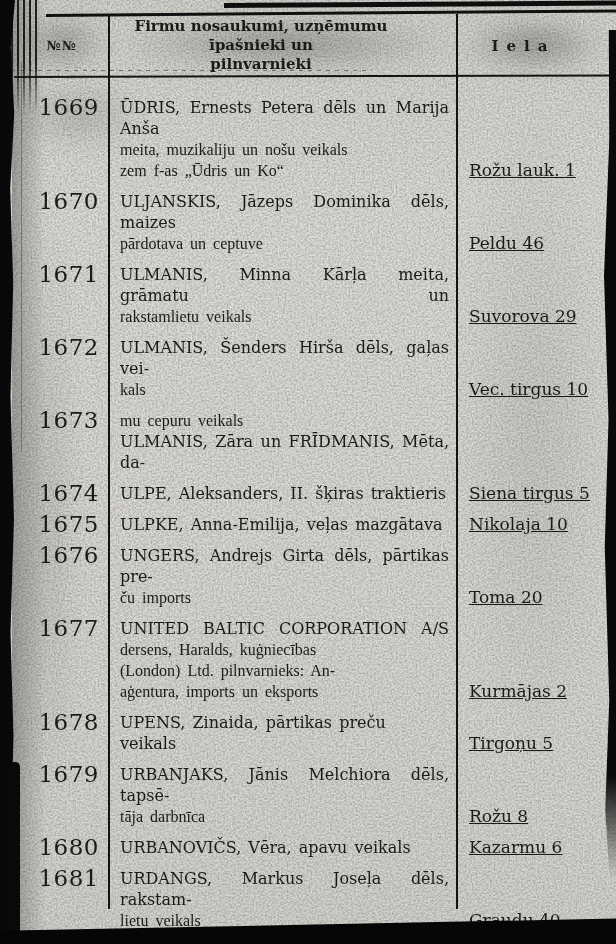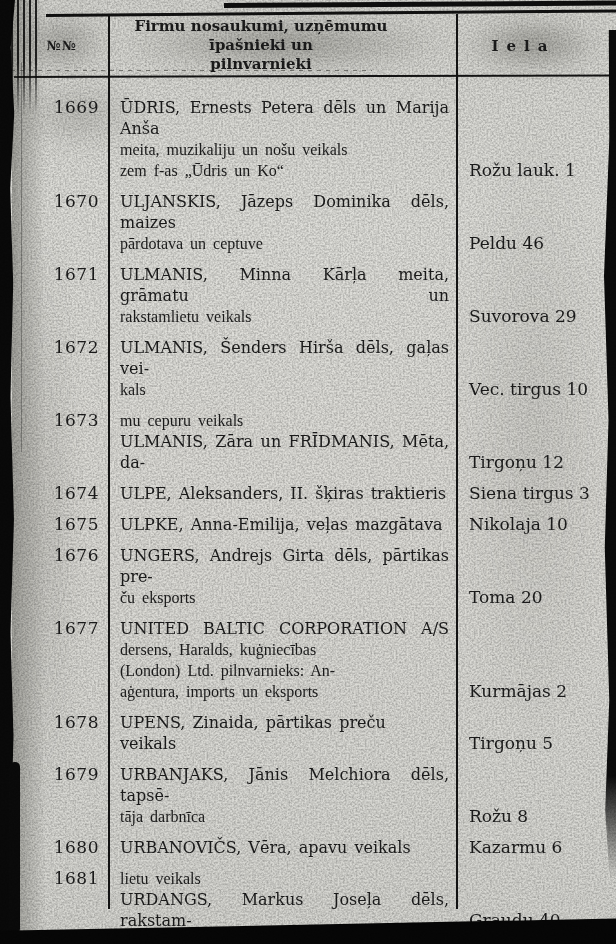--- a/index.html
+++ b/index.html
@@ -92,29 +92,29 @@
     font-size:15px;font-weight:bold;letter-spacing:8px;padding-left:18px;
   }
   
   .rows{
     position:absolute;left:14px;top:97px;width:602px;
     display:flex;flex-direction:column;gap:10px;
   }
   .row{display:flex;align-items:stretch;}
   .cell-no{
     width:95px;box-sizing:border-box;text-align:right;padding-right:10px;
-    font-size:17px;line-height:21px;letter-spacing:0.5px;
+    font-size:23px;line-height:21px;letter-spacing:0.5px;
   }
   .cell-firm{width:348px;box-sizing:border-box;padding:0 8px 0 11px;}
   .firm-line{font-size:16px;line-height:21px;word-spacing:2px;white-space:normal;}
   .firm-line.justify{text-align:justify;text-align-last:justify;}
   .firm-line.cont{text-align:left;word-spacing:3px;font-family:Liberation Serif, serif;}
   .cell-street{
     flex:1;box-sizing:border-box;display:flex;flex-direction:column;justify-content:flex-end;
-    padding-left:12px;font-size:17px;line-height:21px;
+    padding-left:12px;font-size:17px;line-height:21px;text-decoration:underline;
   }
   .street-text{white-space:nowrap;}
 </style>
 </head>
 <body>
 
 <div class="page">
 
   <div class="blotch b1"></div>
   <div class="blotch b2"></div>
@@ -184,50 +184,47 @@
       <div class="street-text">Vec. tirgus 10</div>
     </div>
   </div>
 
   <div class="row">
     <div class="cell-no">1673</div>
     <div class="cell-firm">
           <div class="firm-line cont">mu cepuru veikals</div>
           <div class="firm-line first justify">ULMANIS, Zāra un FRĪDMANIS, Mēta, da-</div>
         </div>
-    <div class="cell-street">
-      <div class="street-text">Tirgoņu 12</div>
-    </div>
   </div>
 
   <div class="row">
     <div class="cell-no">1674</div>
     <div class="cell-firm">
           <div class="firm-line first">ULPE, Aleksanders, II. šķiras traktieris</div>
         </div>
     <div class="cell-street">
-      <div class="street-text">Siena tirgus 3</div>
+      <div class="street-text">Siena tirgus 5</div>
     </div>
   </div>
 
   <div class="row">
     <div class="cell-no">1675</div>
     <div class="cell-firm">
           <div class="firm-line first">ULPKE, Anna-Emilija, veļas mazgātava</div>
         </div>
     <div class="cell-street">
       <div class="street-text">Nikolaja 10</div>
     </div>
   </div>
 
   <div class="row">
     <div class="cell-no">1676</div>
     <div class="cell-firm">
           <div class="firm-line first justify">UNGERS, Andrejs Girta dēls, pārtikas pre-</div>
-          <div class="firm-line cont">ču eksports</div>
+          <div class="firm-line cont">ču imports</div>
         </div>
     <div class="cell-street">
       <div class="street-text">Toma 20</div>
     </div>
   </div>
 
   <div class="row">
     <div class="cell-no">1677</div>
     <div class="cell-firm">
           <div class="firm-line first justify">UNITED BALTIC CORPORATION A/S</div>
@@ -267,22 +264,22 @@
           <div class="firm-line first">URBANOVIČS, Vēra, apavu veikals</div>
         </div>
     <div class="cell-street">
       <div class="street-text">Kazarmu 6</div>
     </div>
   </div>
 
   <div class="row">
     <div class="cell-no">1681</div>
     <div class="cell-firm">
+          <div class="firm-line first justify">URDANGS, Markus Joseļa dēls, rakstam-</div>
           <div class="firm-line cont">lietu veikals</div>
-          <div class="firm-line first justify">URDANGS, Markus Joseļa dēls, rakstam-</div>
         </div>
     <div class="cell-street">
       <div class="street-text">Graudu 40</div>
     </div>
   </div>
 
   <div class="row">
     <div class="cell-no">1682</div>
     <div class="cell-firm">
           <div class="firm-line first justify">URDANGS, Rebeka Zamueļa meita, ēdienu</div>

